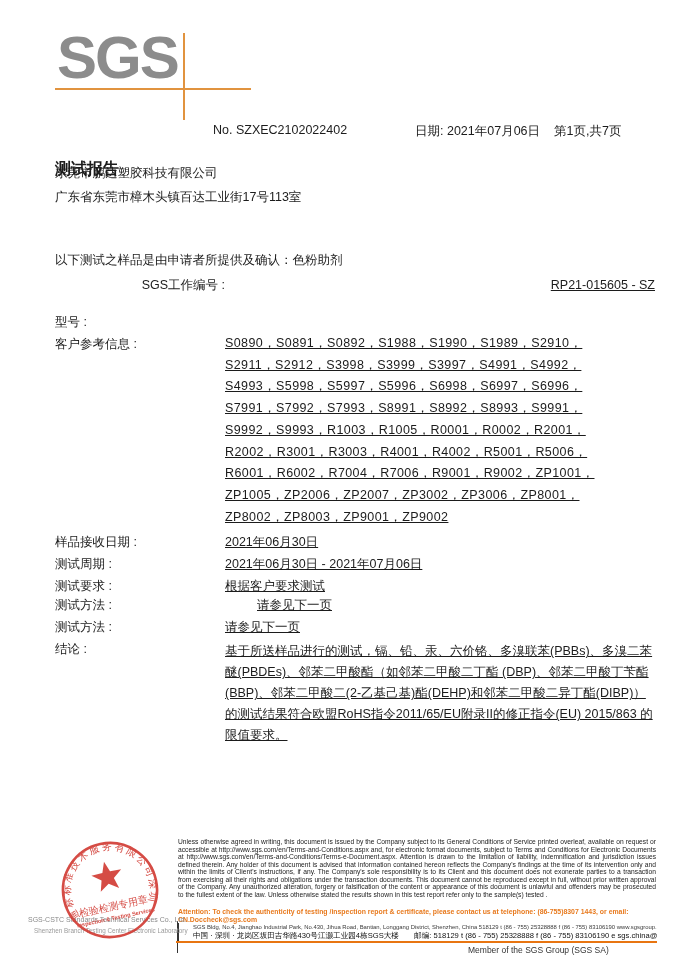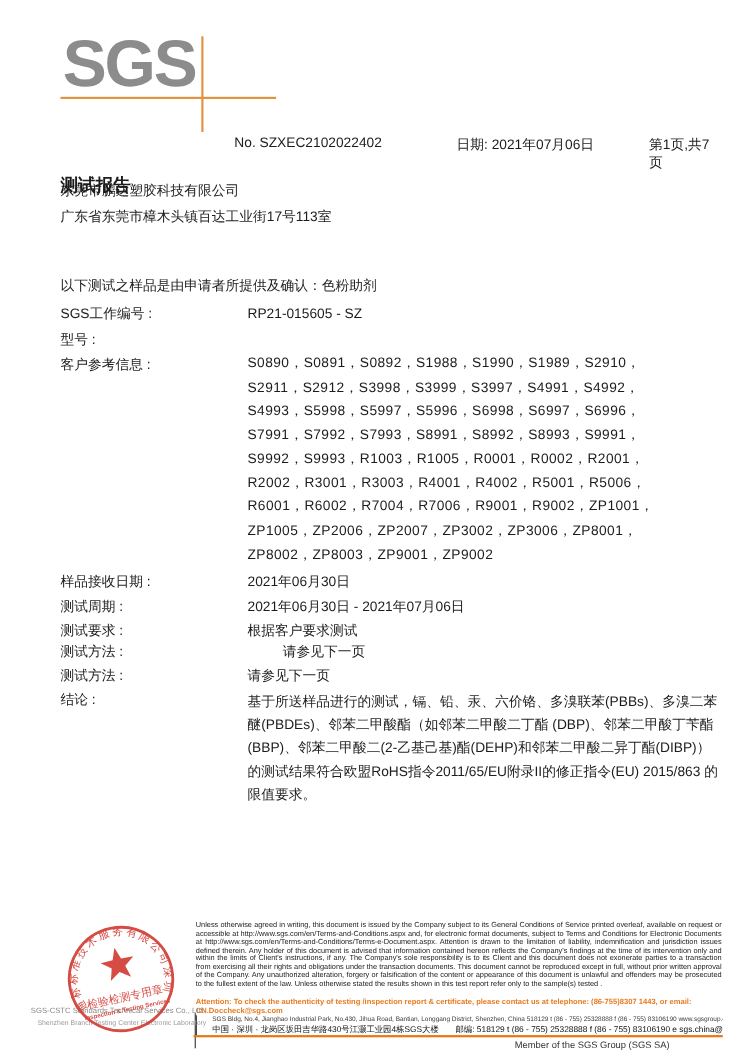--- a/index.html
+++ b/index.html
@@ -11,31 +11,31 @@
   .logo-text{
     position:absolute;left:57px;top:26px;font-size:60px;font-weight:bold;
     color:#8c8c8c;letter-spacing:-2px;line-height:64px;
   }
   .logo-hline{position:absolute;left:55px;top:88px;width:196px;height:2px;background:#e1933f;}
   .logo-vline{position:absolute;left:183px;top:33px;width:2px;height:87px;background:#e1933f;}
   
   .title{position:absolute;left:55px;top:119px;font-size:16px;font-weight:bold;margin-top:40px;}
   .report-no{position:absolute;left:213px;top:123px;font-size:12.5px;}
   .report-date{position:absolute;left:415px;top:123px;font-size:12.5px;}
-  .report-pages{position:absolute;left:554px;top:123px;font-size:12.5px;margin-left:36px;}
+  .report-pages{position:absolute;left:554px;top:123px;font-size:12.5px;}
   
   .applicant-name{position:absolute;left:55px;top:165px;font-size:12.5px;}
   .applicant-address{position:absolute;left:55px;top:189px;font-size:12.5px;}
   .sample-statement{position:absolute;left:55px;top:252px;font-size:12.5px;}
   
   .fields{position:absolute;left:55px;top:277px;width:600px;font-size:12.5px;}
   .frow{display:flex;line-height:17px;}
   .frow .lbl{width:170px;flex-shrink:0;}
-  .frow .val{flex:1;}
-  .r-job{margin-bottom:7px;}
+  .frow .val{flex:1;text-decoration:underline;}
+  .r-job{margin-bottom:20px;text-align:right;}
   .r-model{margin-bottom:5px;}
   .r-client{margin-bottom:6px;}
   .val-list{white-space:pre-line;line-height:21.7px;margin-top:-3px;letter-spacing:.4px;}
   .r-received{margin-bottom:5px;}
   .r-period{margin-bottom:5px;}
   .r-req{margin-bottom:2px;}
   .r-method{margin-bottom:5px;gap:32px;}
   .r-result{margin-bottom:5px;}
   .val-conclusion{line-height:21px;width:424px;}
   

